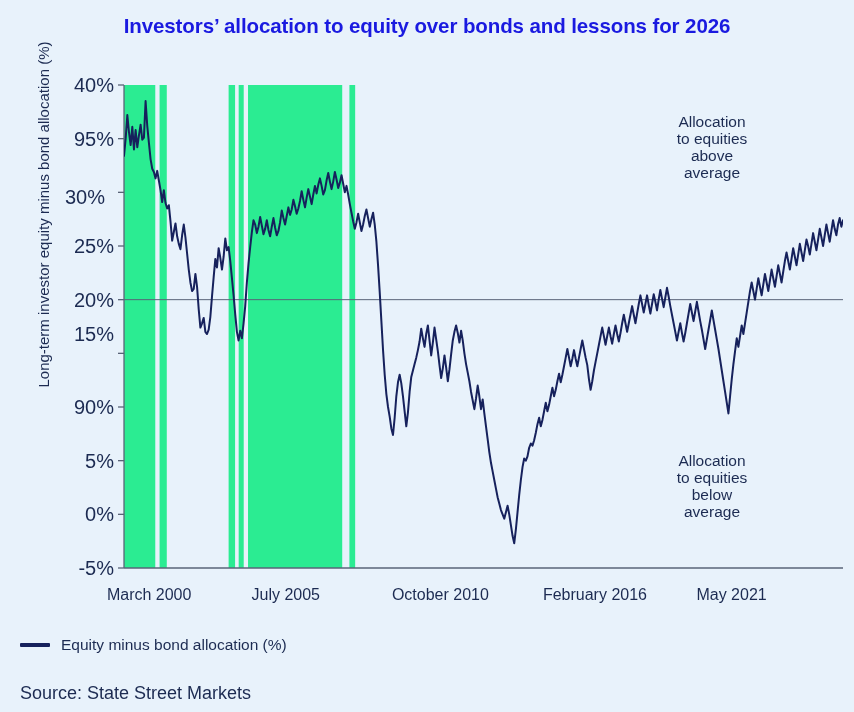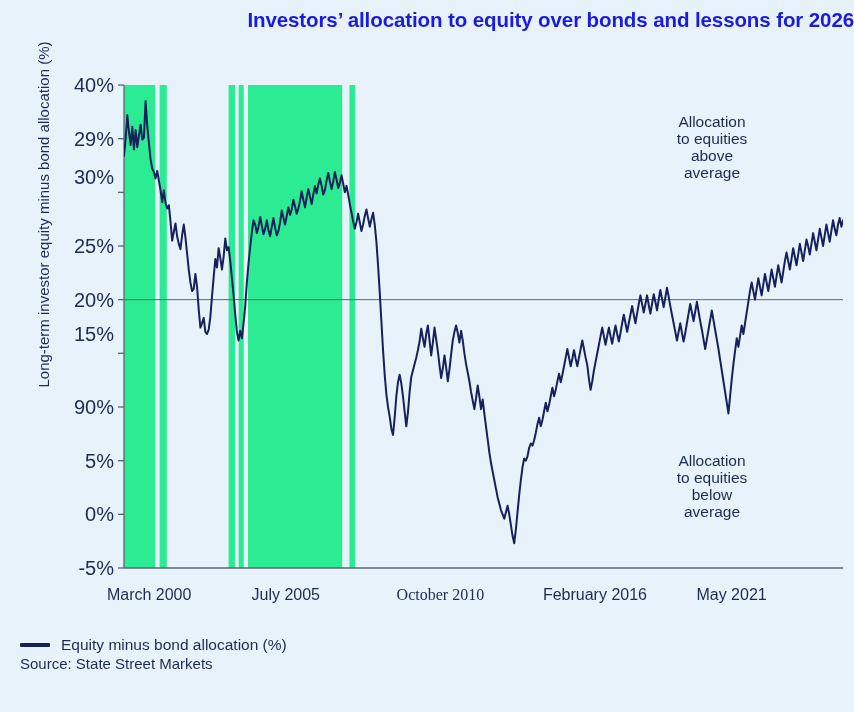--- a/index.html
+++ b/index.html
@@ -15,24 +15,24 @@
     overflow: hidden;
     position: relative;
   }
   #chart-root {
     position: absolute;
     inset: 0;
     background: #e8f2fb;
   }
   .chart-title {
     position: absolute;
-    top: 8px;
+    top: 14px;
     left: 0;
     width: 854px;
-    text-align: right;
+    text-align: center;
     font-size: 20.5px;
     font-weight: bold;
     color: #1a1ae0;
     letter-spacing: -0.1px;
     white-space: nowrap;
   }
   .ylabel {
     position: absolute;
     left: -192px;
     top: 206px;
@@ -88,39 +88,39 @@
     margin-right: 11px;
   }
   .legend-label {
     font-size: 15.5px;
     color: #1c2b52;
   }
   .legend-gap { width: 96px; }
   .source {
     position: absolute;
     left: 20px;
-    top: 655px;
-    font-size: 15px;
+    top: 683px;
+    font-size: 18px;
     color: #1c2b52;
   }
   svg { display: block; }
 </style>
 </head>
 <body>
 
 <div id="chart-root">
 
   <div class="chart-title">Investors’ allocation to equity over bonds and lessons for 2026</div>
 
   <div class="ylabel">Long-term investor equity minus bond allocation (%)</div>
 
   <div class="ytick-wrap" id="yticks">
       <div class="ytick" style="top: 85px;">40%</div>
-      <div class="ytick" style="top: 138.667px;">29%</div>
-      <div class="ytick" style="top: 177px;">30%</div>
+      <div class="ytick" style="top: 138.667px;">95%</div>
+      <div class="ytick" style="top: 197px; text-align: center;">30%</div>
       <div class="ytick" style="top: 246px;">25%</div>
       <div class="ytick" style="top: 299.667px;">20%</div>
       <div class="ytick" style="top: 334px;">15%</div>
       <div class="ytick" style="top: 407px;">90%</div>
       <div class="ytick" style="top: 460.667px;">5%</div>
       <div class="ytick" style="top: 514.333px;">0%</div>
       <div class="ytick" style="top: 568px;">-5%</div>
     </div>
 
   <svg id="plot" width="854" height="712" viewBox="0 0 854 712" style="position:absolute;left:0;top:0;">
@@ -145,21 +145,21 @@
       <line x1="118" y1="568" x2="124" y2="568" stroke="#5a6478" stroke-width="1.3"></line>
       <clipPath id="plotclip">
         <rect x="124" y="85" width="719" height="483"></rect>
       </clipPath>
       <path d="M124.00 155.84 L125.66 138.67 L127.32 115.05 L128.98 132.23 L130.64 145.11 L132.30 126.86 L133.96 149.40 L135.62 130.08 L137.28 147.25 L138.94 135.45 L140.61 124.71 L142.27 139.74 L143.93 137.59 L145.59 101.10 L147.25 125.79 L148.91 142.96 L150.57 159.06 L152.23 168.72 L153.89 171.94 L155.55 178.38 L157.21 170.87 L158.87 180.53 L160.53 190.19 L162.19 201.99 L163.85 190.19 L165.51 203.07 L167.17 208.43 L168.83 205.21 L170.49 221.31 L172.15 240.63 L173.82 232.05 L175.48 223.46 L177.14 236.34 L178.80 243.85 L180.46 249.22 L182.12 235.27 L183.78 224.53 L185.44 237.41 L187.10 253.51 L188.76 269.61 L190.42 282.49 L192.08 291.08 L193.74 288.93 L195.40 273.91 L197.06 286.79 L198.72 309.33 L200.38 327.57 L202.04 323.28 L203.70 317.91 L205.36 331.87 L207.03 334.01 L208.69 329.72 L210.35 316.84 L212.01 296.45 L213.67 277.13 L215.33 258.88 L216.99 267.47 L218.65 248.15 L220.31 257.81 L221.97 269.61 L223.63 256.73 L225.29 238.49 L226.95 250.29 L228.61 247.07 L230.27 261.03 L231.93 278.20 L233.59 295.37 L235.25 314.69 L236.91 331.87 L238.58 340.45 L240.24 330.79 L241.90 338.31 L243.56 323.28 L245.22 306.11 L246.88 282.49 L248.54 263.17 L250.20 247.07 L251.86 232.05 L253.52 220.24 L255.18 224.53 L256.84 233.12 L258.50 226.68 L260.16 217.02 L261.82 225.61 L263.48 234.19 L265.14 228.83 L266.80 220.24 L268.46 229.90 L270.12 236.34 L271.79 226.68 L273.45 218.09 L275.11 227.75 L276.77 235.27 L278.43 230.97 L280.09 222.39 L281.75 210.58 L283.41 218.09 L285.07 224.53 L286.73 215.95 L288.39 207.36 L290.05 214.87 L291.71 209.51 L293.37 199.85 L295.03 206.29 L296.69 213.80 L298.35 208.43 L300.01 200.92 L301.67 191.26 L303.33 199.85 L305.00 207.36 L306.66 197.70 L308.32 189.11 L309.98 196.63 L311.64 204.14 L313.30 194.48 L314.96 185.89 L316.62 193.41 L318.28 184.82 L319.94 178.38 L321.60 185.89 L323.26 194.48 L324.92 190.19 L326.58 180.53 L328.24 173.01 L329.90 181.60 L331.56 189.11 L333.22 181.60 L334.88 171.94 L336.55 179.45 L338.21 188.04 L339.87 182.67 L341.53 175.16 L343.19 183.75 L344.85 192.33 L346.51 185.89 L348.17 194.48 L349.83 204.14 L351.49 212.73 L353.15 221.31 L354.81 228.83 L356.47 222.39 L358.13 213.80 L359.79 222.39 L361.45 230.97 L363.11 224.53 L364.77 215.95 L366.43 209.51 L368.09 218.09 L369.76 226.68 L371.42 219.17 L373.08 212.73 L374.74 224.53 L376.40 241.71 L378.06 265.32 L379.72 292.15 L381.38 321.13 L383.04 350.11 L384.70 374.80 L386.36 394.12 L388.02 407.00 L389.68 416.66 L391.34 428.47 L393.00 434.91 L394.66 417.73 L396.32 396.27 L397.98 382.31 L399.64 374.80 L401.30 383.39 L402.97 396.27 L404.63 411.29 L406.29 426.32 L407.95 412.37 L409.61 391.97 L411.27 376.95 L412.93 370.51 L414.59 364.07 L416.25 357.63 L417.91 350.11 L419.57 341.53 L421.23 328.65 L422.89 338.31 L424.55 346.89 L426.21 334.01 L427.87 325.43 L429.53 340.45 L431.19 355.48 L432.85 342.60 L434.52 327.57 L436.18 339.38 L437.84 351.19 L439.50 365.14 L441.16 378.02 L442.82 368.36 L444.48 355.48 L446.14 367.29 L447.80 381.24 L449.46 369.43 L451.12 354.41 L452.78 340.45 L454.44 331.87 L456.10 325.43 L457.76 332.94 L459.42 342.60 L461.08 330.79 L462.74 340.45 L464.40 353.33 L466.06 364.07 L467.73 372.65 L469.39 381.24 L471.05 391.97 L472.71 400.56 L474.37 409.15 L476.03 398.41 L477.69 385.53 L479.35 396.27 L481.01 409.15 L482.67 399.49 L484.33 413.44 L485.99 426.32 L487.65 439.20 L489.31 452.08 L490.97 462.81 L492.63 471.40 L494.29 479.99 L495.95 488.57 L497.61 497.16 L499.27 503.60 L500.94 510.04 L502.60 514.33 L504.26 518.63 L505.92 512.19 L507.58 505.75 L509.24 514.33 L510.90 525.07 L512.56 535.80 L514.22 543.31 L515.88 529.36 L517.54 512.19 L519.20 495.01 L520.86 479.99 L522.52 467.11 L524.18 458.52 L525.84 460.67 L527.50 456.37 L529.16 447.79 L530.82 443.49 L532.48 445.64 L534.15 440.27 L535.81 432.76 L537.47 424.17 L539.13 417.73 L540.79 426.32 L542.45 419.88 L544.11 411.29 L545.77 402.71 L547.43 411.29 L549.09 404.85 L550.75 396.27 L552.41 387.68 L554.07 396.27 L555.73 389.83 L557.39 381.24 L559.05 373.73 L560.71 382.31 L562.37 374.80 L564.03 366.21 L565.70 357.63 L567.36 349.04 L569.02 357.63 L570.68 366.21 L572.34 358.70 L574.00 350.11 L575.66 358.70 L577.32 366.21 L578.98 357.63 L580.64 349.04 L582.30 340.45 L583.96 349.04 L585.62 357.63 L587.28 365.14 L588.94 379.09 L590.60 389.83 L592.26 381.24 L593.92 370.51 L595.58 361.92 L597.24 353.33 L598.91 344.75 L600.57 336.16 L602.23 327.57 L603.89 336.16 L605.55 344.75 L607.21 336.16 L608.87 327.57 L610.53 336.16 L612.19 343.67 L613.85 334.01 L615.51 325.43 L617.17 334.01 L618.83 341.53 L620.49 332.94 L622.15 323.28 L623.81 314.69 L625.47 323.28 L627.13 331.87 L628.79 323.28 L630.45 314.69 L632.12 306.11 L633.78 314.69 L635.44 323.28 L637.10 313.62 L638.76 303.96 L640.42 295.37 L642.08 303.96 L643.74 312.55 L645.40 303.96 L647.06 295.37 L648.72 305.03 L650.38 313.62 L652.04 303.96 L653.70 294.30 L655.36 301.81 L657.02 310.40 L658.68 299.67 L660.34 290.01 L662.00 298.59 L663.67 307.18 L665.33 297.52 L666.99 287.86 L668.65 296.45 L670.31 306.11 L671.97 314.69 L673.63 323.28 L675.29 331.87 L676.95 340.45 L678.61 331.87 L680.27 323.28 L681.93 332.94 L683.59 341.53 L685.25 332.94 L686.91 323.28 L688.57 313.62 L690.23 303.96 L691.89 312.55 L693.55 321.13 L695.21 311.47 L696.88 301.81 L698.54 311.47 L700.20 321.13 L701.86 329.72 L703.52 339.38 L705.18 349.04 L706.84 339.38 L708.50 329.72 L710.16 320.06 L711.82 310.40 L713.48 320.06 L715.14 329.72 L716.80 339.38 L718.46 349.04 L720.12 359.77 L721.78 370.51 L723.44 381.24 L725.10 391.97 L726.76 402.71 L728.42 413.44 L730.09 396.27 L731.75 379.09 L733.41 364.07 L735.07 351.19 L736.73 338.31 L738.39 346.89 L740.05 336.16 L741.71 325.43 L743.37 334.01 L745.03 323.28 L746.69 312.55 L748.35 301.81 L750.01 291.08 L751.67 282.49 L753.33 291.08 L754.99 299.67 L756.65 288.93 L758.31 278.20 L759.97 286.79 L761.64 295.37 L763.30 284.64 L764.96 273.91 L766.62 282.49 L768.28 291.08 L769.94 280.35 L771.60 269.61 L773.26 278.20 L774.92 286.79 L776.58 276.05 L778.24 265.32 L779.90 273.91 L781.56 282.49 L783.22 271.76 L784.88 261.03 L786.54 252.44 L788.20 261.03 L789.86 269.61 L791.52 258.88 L793.18 248.15 L794.85 256.73 L796.51 265.32 L798.17 254.59 L799.83 243.85 L801.49 252.44 L803.15 261.03 L804.81 250.29 L806.47 239.56 L808.13 246.00 L809.79 254.59 L811.45 243.85 L813.11 233.12 L814.77 241.71 L816.43 250.29 L818.09 239.56 L819.75 228.83 L821.41 237.41 L823.07 246.00 L824.73 235.27 L826.39 224.53 L828.06 233.12 L829.72 241.71 L831.38 230.97 L833.04 220.24 L834.70 228.83 L836.36 235.27 L838.02 224.53 L839.68 218.09 L841.34 226.68 L843.00 220.24 " fill="none" stroke="#16215c" stroke-width="2" stroke-linejoin="round" stroke-linecap="round" clip-path="url(#plotclip)"></path>
     </svg>
 
   <div id="xticks">
       <div class="xtick" style="left: 149.165px; top: 586px;">March 2000</div>
       <div class="xtick" style="left: 285.775px; top: 586px;">July 2005</div>
-      <div class="xtick" style="left: 440.36px; top: 586px; font-family: Liberation Serif, serif;">October 2010</div>
+      <div class="xtick" style="left: 440.36px; top: 586px;">October 2010</div>
       <div class="xtick" style="left: 594.945px; top: 586px;">February 2016</div>
       <div class="xtick" style="left: 731.555px; top: 586px;">May 2021</div>
     </div>
 
   <div id="annots">
       <div class="annotation" style="left: 632px; top: 113px; width: 160px;">Allocation
 to equities
 above
 average</div>
       <div class="annotation" style="left: 632px; top: 452px; width: 160px;">Allocation

